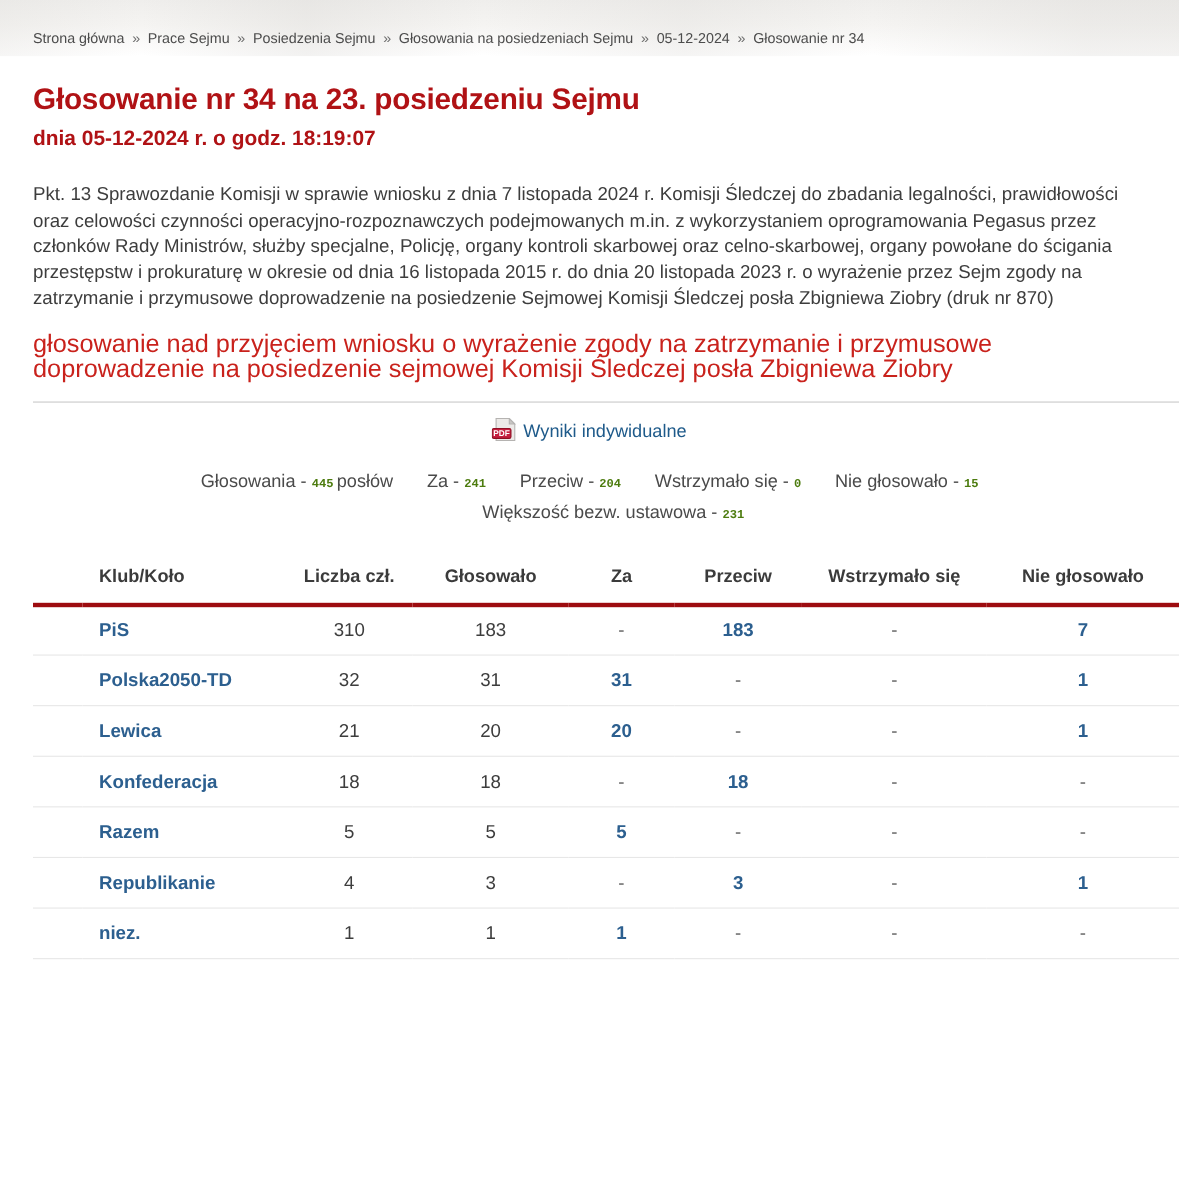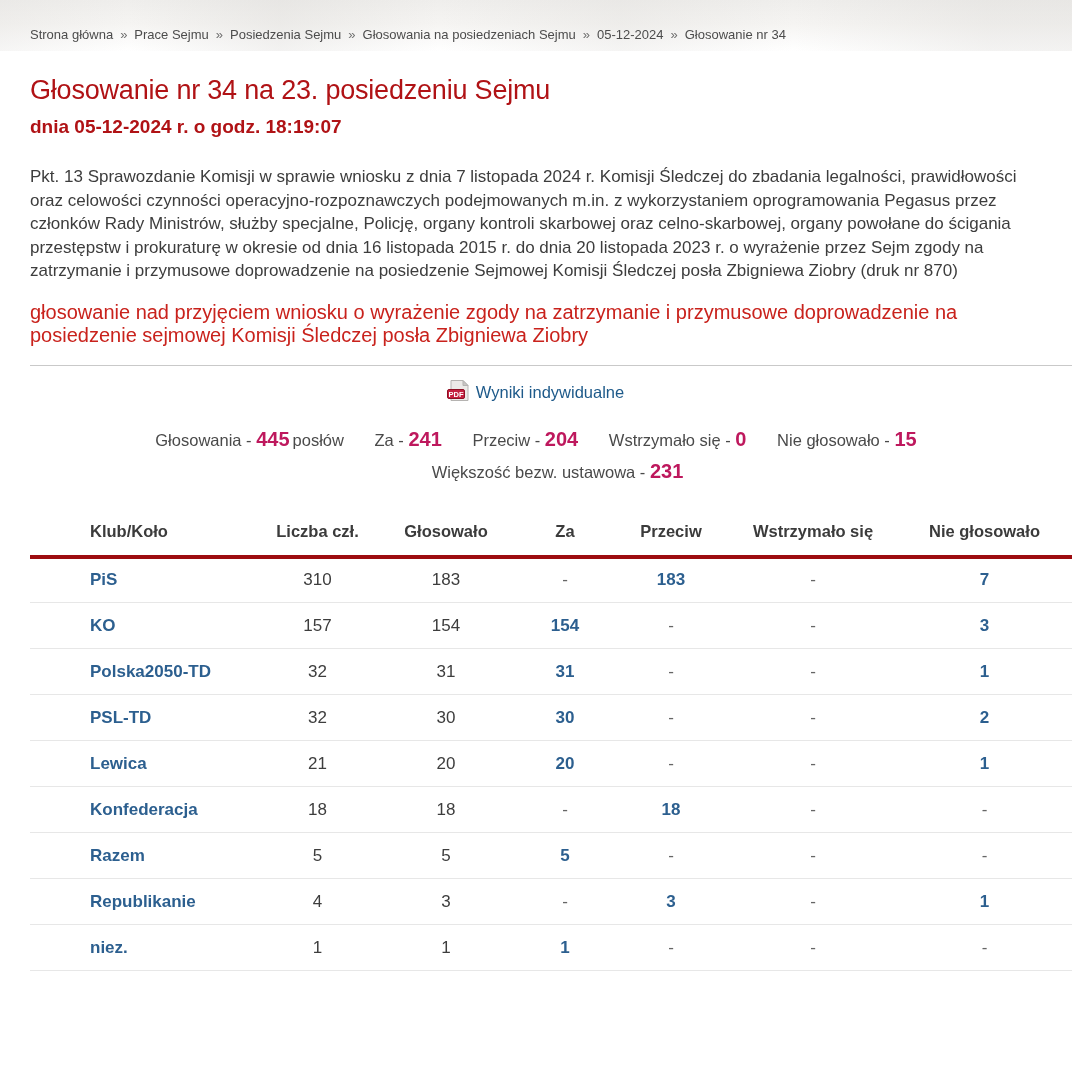--- a/index.html
+++ b/index.html
@@ -15,45 +15,45 @@
       linear-gradient(90deg, rgba(220,218,215,0.25) 0%, rgba(255,255,255,0) 12%, rgba(214,212,209,0.30) 26%, rgba(255,255,255,0) 41%, rgba(219,217,214,0.28) 58%, rgba(255,255,255,0) 74%, rgba(216,214,211,0.30) 92%),
       linear-gradient(180deg,#efeeec 0%, #f5f4f2 45%, #ffffff 100%);
   }
   .breadcrumb { font-size:13px; line-height:21px; color:#4c4c4c; }
   .breadcrumb a { color:#4c4c4c; text-decoration:none; }
   .breadcrumb .sep { color:#6f6f6f; margin:0 7px; }
   .breadcrumb .current { color:#4c4c4c; }
 
   h1.page-title {
     margin:24px 30px 0; font-size:27px; line-height:31px;
-    font-weight:normal; color:#b01215; letter-spacing:-0.2px;
+    font-weight:bold; color:#b01215; letter-spacing:-0.2px;
   }
   h2.page-subtitle {
     margin:9px 30px 0; font-size:19px; line-height:23px;
     font-weight:bold; color:#b01215;
   }
   p.desc {
     margin:27px 30px 0; font-size:17px; line-height:23.5px; color:#3d3d3d;
     max-width:1030px;
   }
-  p.topic { margin:18px 30px 0; font-size:20px; line-height:23.5px; max-width:980px; }
+  p.topic { margin:18px 30px 0; font-size:23px; line-height:23.5px; max-width:980px; }
   p.topic a { color:#c9221c; text-decoration:none; }
 
   hr.rule { border:none; border-top:1px solid #c9c9c9; margin:17px 0 0 30px; }
 
   .pdf-row { text-align:center; margin:14px 0 0; padding-right:1px; font-size:16.5px; }
   .pdf-row a {
     color:#1e5a8a; text-decoration:none;
     display:inline-flex; align-items:center; gap:7px; vertical-align:middle;
   }
   .pdf-icon { display:inline-block; }
 
   .stats { text-align:center; margin-top:23px; font-size:16.5px; color:#4a4a4a; white-space:nowrap; }
   .stats .stat { margin:0 13px; }
-  .stats b, .stats2 b { color:#be185d; font-size:20px; font-weight:bold; }
+  .stats b, .stats2 b { color:#4d7c0f; font-size:11px; font-weight:bold;font-family:Liberation Mono, monospace; }
   .stats .suffix { margin-left:3px; }
   .stats2 { text-align:center; margin-top:9px; font-size:16.5px; color:#4a4a4a;margin-left:43px; }
 
   table.votes {
     width:1042px; margin:33px 12px 0 30px;
     border-collapse:collapse; font-size:17px; table-layout:fixed;
   }
   table.votes th {
     font-size:16.5px; font-weight:bold; color:#3b3b3b;
     padding:6px 0 14px; text-align:center;
@@ -140,50 +140,30 @@
       <td class="club"><a href="#">PiS</a></td>
       <td>310</td>
       <td>183</td>
       <td><span class="dash">-</span></td>
       <td><a href="#" class="vote-link">183</a></td>
       <td><span class="dash">-</span></td>
       <td><a href="#" class="vote-link">7</a></td>
     </tr>
     <tr>
       <td></td>
-      <td class="club"><a href="#">KO</a></td>
-      <td>157</td>
-      <td>154</td>
-      <td><a href="#" class="vote-link">154</a></td>
-      <td><span class="dash">-</span></td>
-      <td><span class="dash">-</span></td>
-      <td><a href="#" class="vote-link">3</a></td>
-    </tr>
-    <tr>
-      <td></td>
       <td class="club"><a href="#">Polska2050-TD</a></td>
       <td>32</td>
       <td>31</td>
       <td><a href="#" class="vote-link">31</a></td>
       <td><span class="dash">-</span></td>
       <td><span class="dash">-</span></td>
       <td><a href="#" class="vote-link">1</a></td>
     </tr>
     <tr>
       <td></td>
-      <td class="club"><a href="#">PSL-TD</a></td>
-      <td>32</td>
-      <td>30</td>
-      <td><a href="#" class="vote-link">30</a></td>
-      <td><span class="dash">-</span></td>
-      <td><span class="dash">-</span></td>
-      <td><a href="#" class="vote-link">2</a></td>
-    </tr>
-    <tr>
-      <td></td>
       <td class="club"><a href="#">Lewica</a></td>
       <td>21</td>
       <td>20</td>
       <td><a href="#" class="vote-link">20</a></td>
       <td><span class="dash">-</span></td>
       <td><span class="dash">-</span></td>
       <td><a href="#" class="vote-link">1</a></td>
     </tr>
     <tr>
       <td></td>

